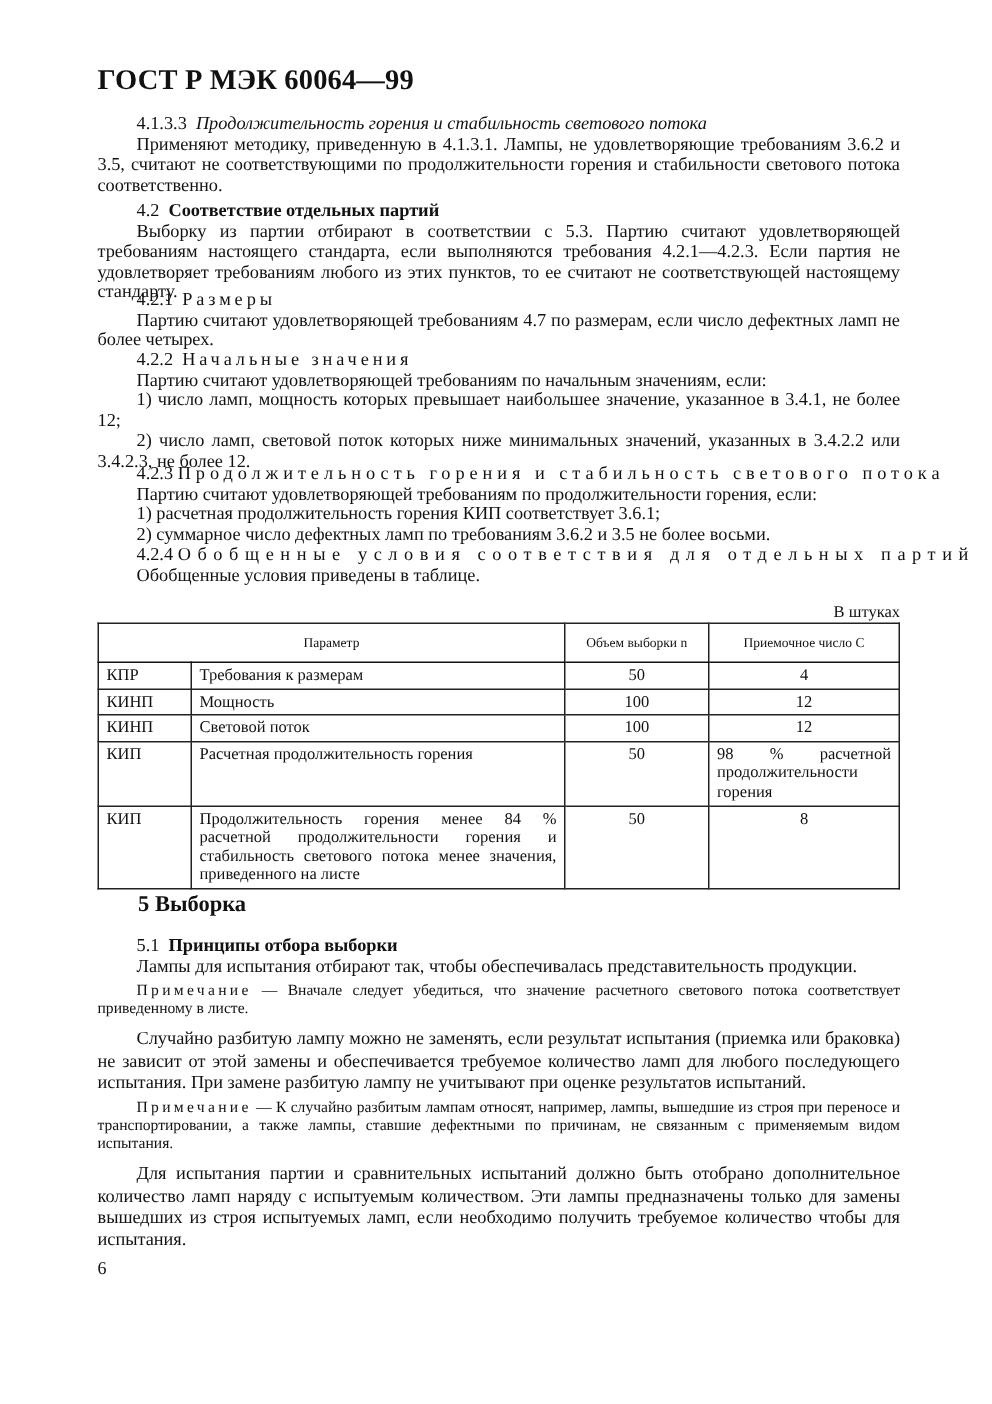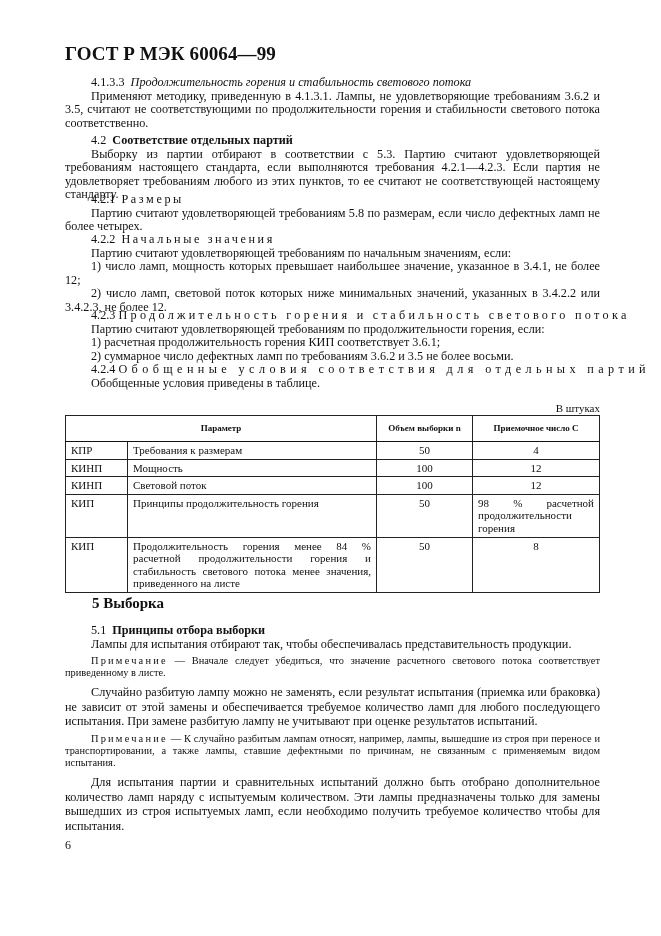--- a/index.html
+++ b/index.html
@@ -17,21 +17,21 @@
   .b { font-weight: bold; }
   .block { position: absolute; left: 65px; width: 535px; }
   .small { font-size: 10.4px; line-height: 12px; }
   .unit { position: absolute; right: 61px; top: 402px; font-size: 11px; }
   table.t {
     position: absolute; left: 65px; top: 415px; width: 535px;
     border-collapse: collapse; border: 1.6px solid #111;
     font-size: 11px; line-height: 12.6px;
   }
   table.t td, table.t th { border: 1px solid #222; padding: 2px 5px; vertical-align: top; }
-  table.t th { font-weight: bold; font-size: 9px; height: 21px; vertical-align: middle; text-align: center; border-bottom: 1.6px solid #111; }
+  table.t th { font-weight: normal; font-size: 9px; height: 21px; vertical-align: middle; text-align: center; border-bottom: 1.6px solid #111; }
   .c-code { width: 51px; }
   .c-name { width: 238px; text-align: justify; }
   .c-n { width: 85px; text-align: center; }
   .c-c { text-align: center; }
   .c-c.just { text-align: justify; }
   .row-last td { border-top: 1.6px solid #111; }
   .h5 { position: absolute; left: 92px; top: 597px; font-weight: bold; font-size: 15px; }
   .pg { position: absolute; left: 65px; top: 839px; font-size: 12px; }
 </style>
 </head>
@@ -53,21 +53,21 @@
     <span class="b">Соответствие отдельных партий</span>
   </p>
   <p class="p ind">Выборку из партии отбирают в соответствии с 5.3. Партию считают удовлетворяющей требованиям настоящего стандарта, если выполняются требования 4.2.1—4.2.3. Если партия не удовлетворяет требованиям любого из этих пунктов, то ее считают не соответствующей настоящему стандарту.</p>
 </div>
 
 <div class="block" style="top:193px;">
   <p class="p ind">
     <span>4.2.1</span>&nbsp;
     <span class="sp">Размеры</span>
   </p>
-  <p class="p ind">Партию считают удовлетворяющей требованиям 5.8 по размерам, если число дефектных ламп не более четырех.</p>
+  <p class="p ind">Партию считают удовлетворяющей требованиям 4.7 по размерам, если число дефектных ламп не более четырех.</p>
 </div>
 
 <div class="block" style="top:233px;">
   <p class="p ind">
     <span>4.2.2</span>&nbsp;
     <span class="sp">Начальные значения</span>
   </p>
   <p class="p ind">Партию считают удовлетворяющей требованиям по начальным значениям, если:</p>
   <p class="p ind">1) число ламп, мощность которых превышает наибольшее значение, указанное в 3.4.1, не более 12;</p>
   <p class="p ind">2) число ламп, световой поток которых ниже минимальных значений, указанных в 3.4.2.2 или 3.4.2.3, не более 12.</p>
@@ -108,21 +108,21 @@
     <td class="c-c">12</td>
   </tr>
   <tr>
     <td class="c-code">КИНП</td>
     <td class="c-name">Световой поток</td>
     <td class="c-n">100</td>
     <td class="c-c">12</td>
   </tr>
   <tr>
     <td class="c-code">КИП</td>
-    <td class="c-name">Принципы продолжительность горения</td>
+    <td class="c-name">Расчетная продолжительность горения</td>
     <td class="c-n">50</td>
     <td class="c-c just">98 % расчетной продолжительности горения</td>
   </tr>
   <tr class="row-last">
     <td class="c-code" style="height:50px;">КИП</td>
     <td class="c-name">Продолжительность горения менее 84 % расчетной продолжительности горения и стабильность светового потока менее значения, приведенного на листе</td>
     <td class="c-n">50</td>
     <td class="c-c">8</td>
   </tr>
 </tbody>

